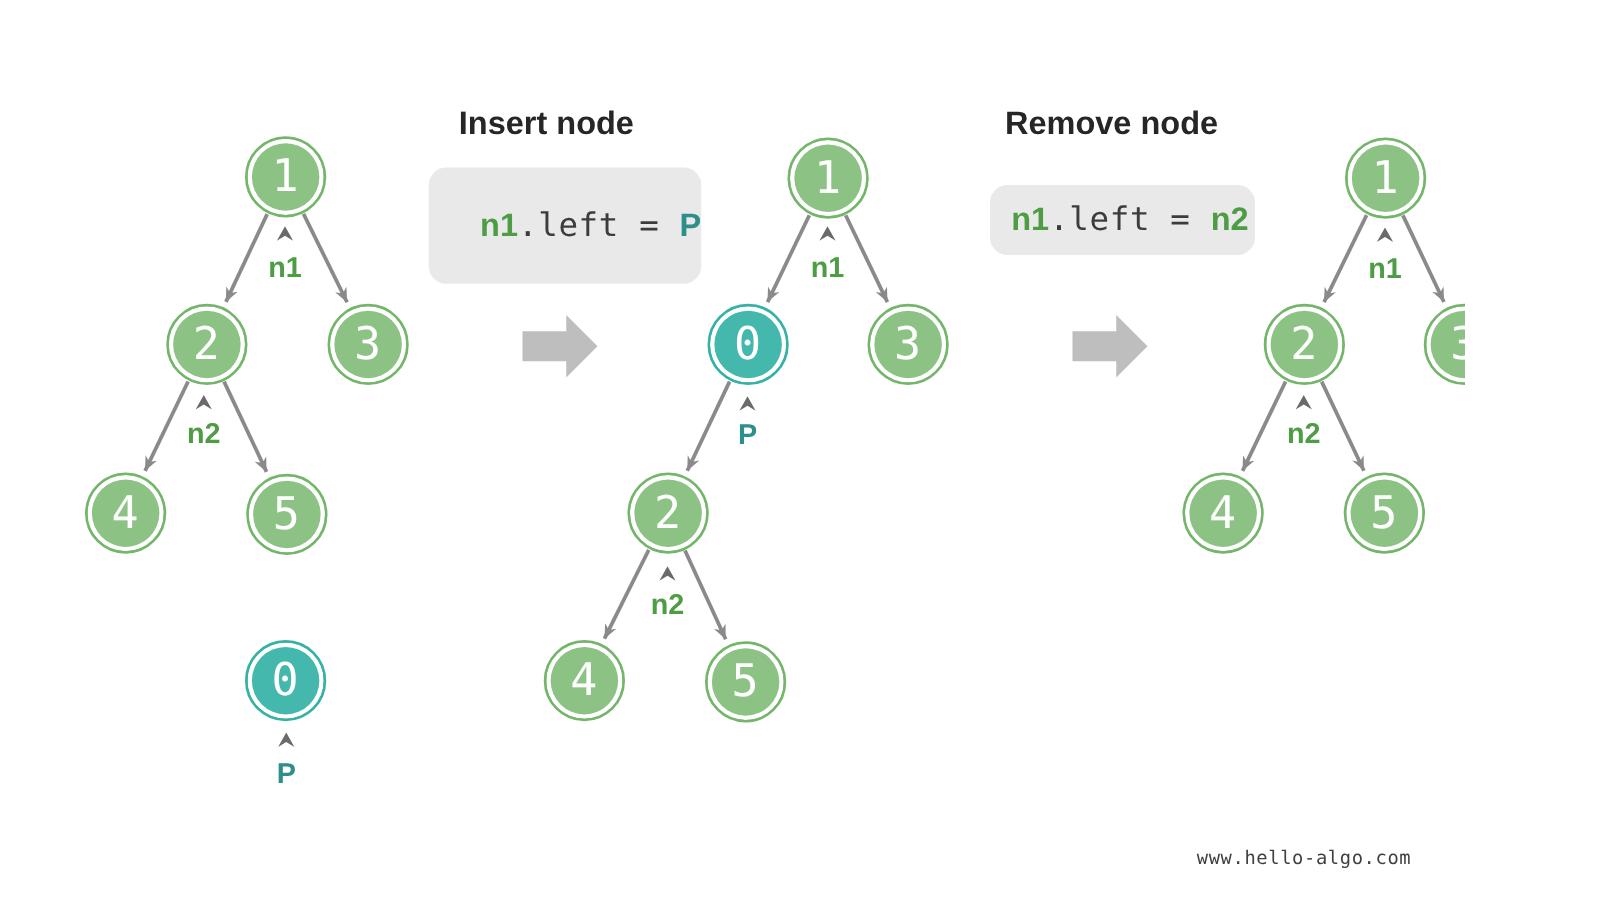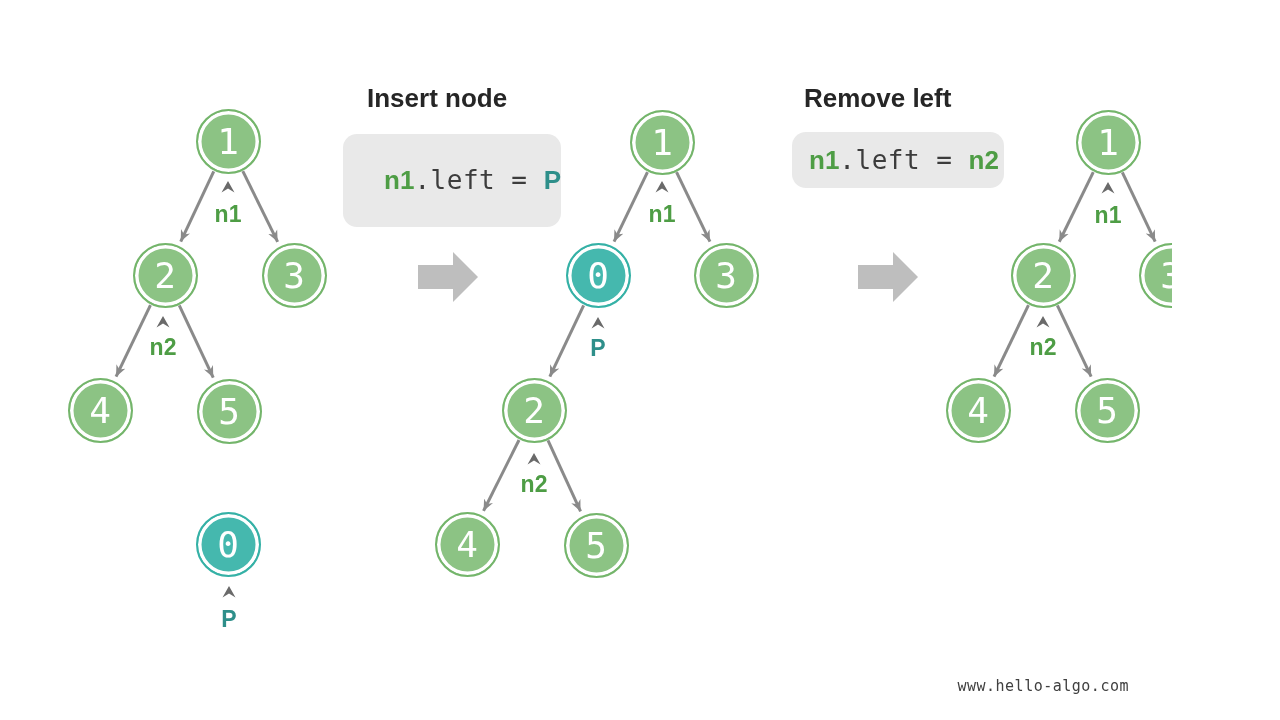--- a/index.html
+++ b/index.html
@@ -58,21 +58,21 @@
       <line x1="1093.29051949462" y1="172.09786011100857" x2="1059.2462919014647" y2="241.75758734008008" stroke="#8A8A8A" stroke-width="3" marker-end="url(#ah)"></line>
       <line x1="1122.340892548758" y1="172.27521760293354" x2="1155.1608052446554" y2="241.56169996093905" stroke="#8A8A8A" stroke-width="3" marker-end="url(#ah)"></line>
       <line x1="1028.467176771108" y1="305.18355593692985" x2="994.0511778945973" y2="376.6629382189133" stroke="#8A8A8A" stroke-width="3" marker-end="url(#ah)"></line>
       <line x1="1057.3505305408669" y1="305.2706503596412" x2="1091.150160298147" y2="376.56674437890376" stroke="#8A8A8A" stroke-width="3" marker-end="url(#ah)"></line>
       <polygon points="1101.5,193.5 1108,182 1114.5,193.5 1108,189.5" fill="#6A6A6A"></polygon>
       <polygon points="1036.5,327.5 1043,316 1049.5,327.5 1043,323.5" fill="#6A6A6A"></polygon>
       <polygon points="418,265 453,265 453,252 478,277 453,302 453,289 418,289" fill="#BEBEBE"></polygon>
       <polygon points="858,265 893,265 893,252 918,277 893,302 893,289 858,289" fill="#BEBEBE"></polygon>
     </svg>
   <div class="section-title" id="title-insert">Insert node</div>
-  <div class="section-title" id="title-remove">Remove left</div>
+  <div class="section-title" id="title-remove">Remove node</div>
   <div class="watermark">www.hello-algo.com</div>
 <div class="node green" style="left: 195.5px; top: 108.5px;">
       <span>1</span>
     </div>
     <div class="node green" style="left: 132.5px; top: 242.5px;">
       <span>2</span>
     </div>
     <div class="node green" style="left: 261.5px; top: 242.5px;">
       <span>3</span>
     </div>
@@ -122,16 +122,16 @@
       <span>4</span>
     </div>
     <div class="node green" style="left: 1074.5px; top: 377.5px;">
       <span>5</span>
     </div>
     <div class="ptr-label green" style="left: 1108px; top: 215px;">n1</div>
     <div class="ptr-label green" style="left: 1043px; top: 347px;">n2</div>
     <div class="code-box" style="left: 343px; top: 134px; width: 218px; height: 93px; padding-left: 24px; text-align: right;">
       <div class="code-line"><span class="code-var green">n1</span><span class="code-var plain">.left = </span><span class="code-var teal">P</span></div>
     </div>
-    <div class="code-box" style="left: 792px; top: 132px; width: 212px; height: 56px; padding-left: 17px;">
+    <div class="code-box" style="left: 792px; top: 148px; width: 212px; height: 56px; padding-left: 17px;">
       <div class="code-line"><span class="code-var green">n1</span><span class="code-var plain">.left = </span><span class="code-var green">n2</span></div>
     </div>
   </div>
 
 </body></html>

